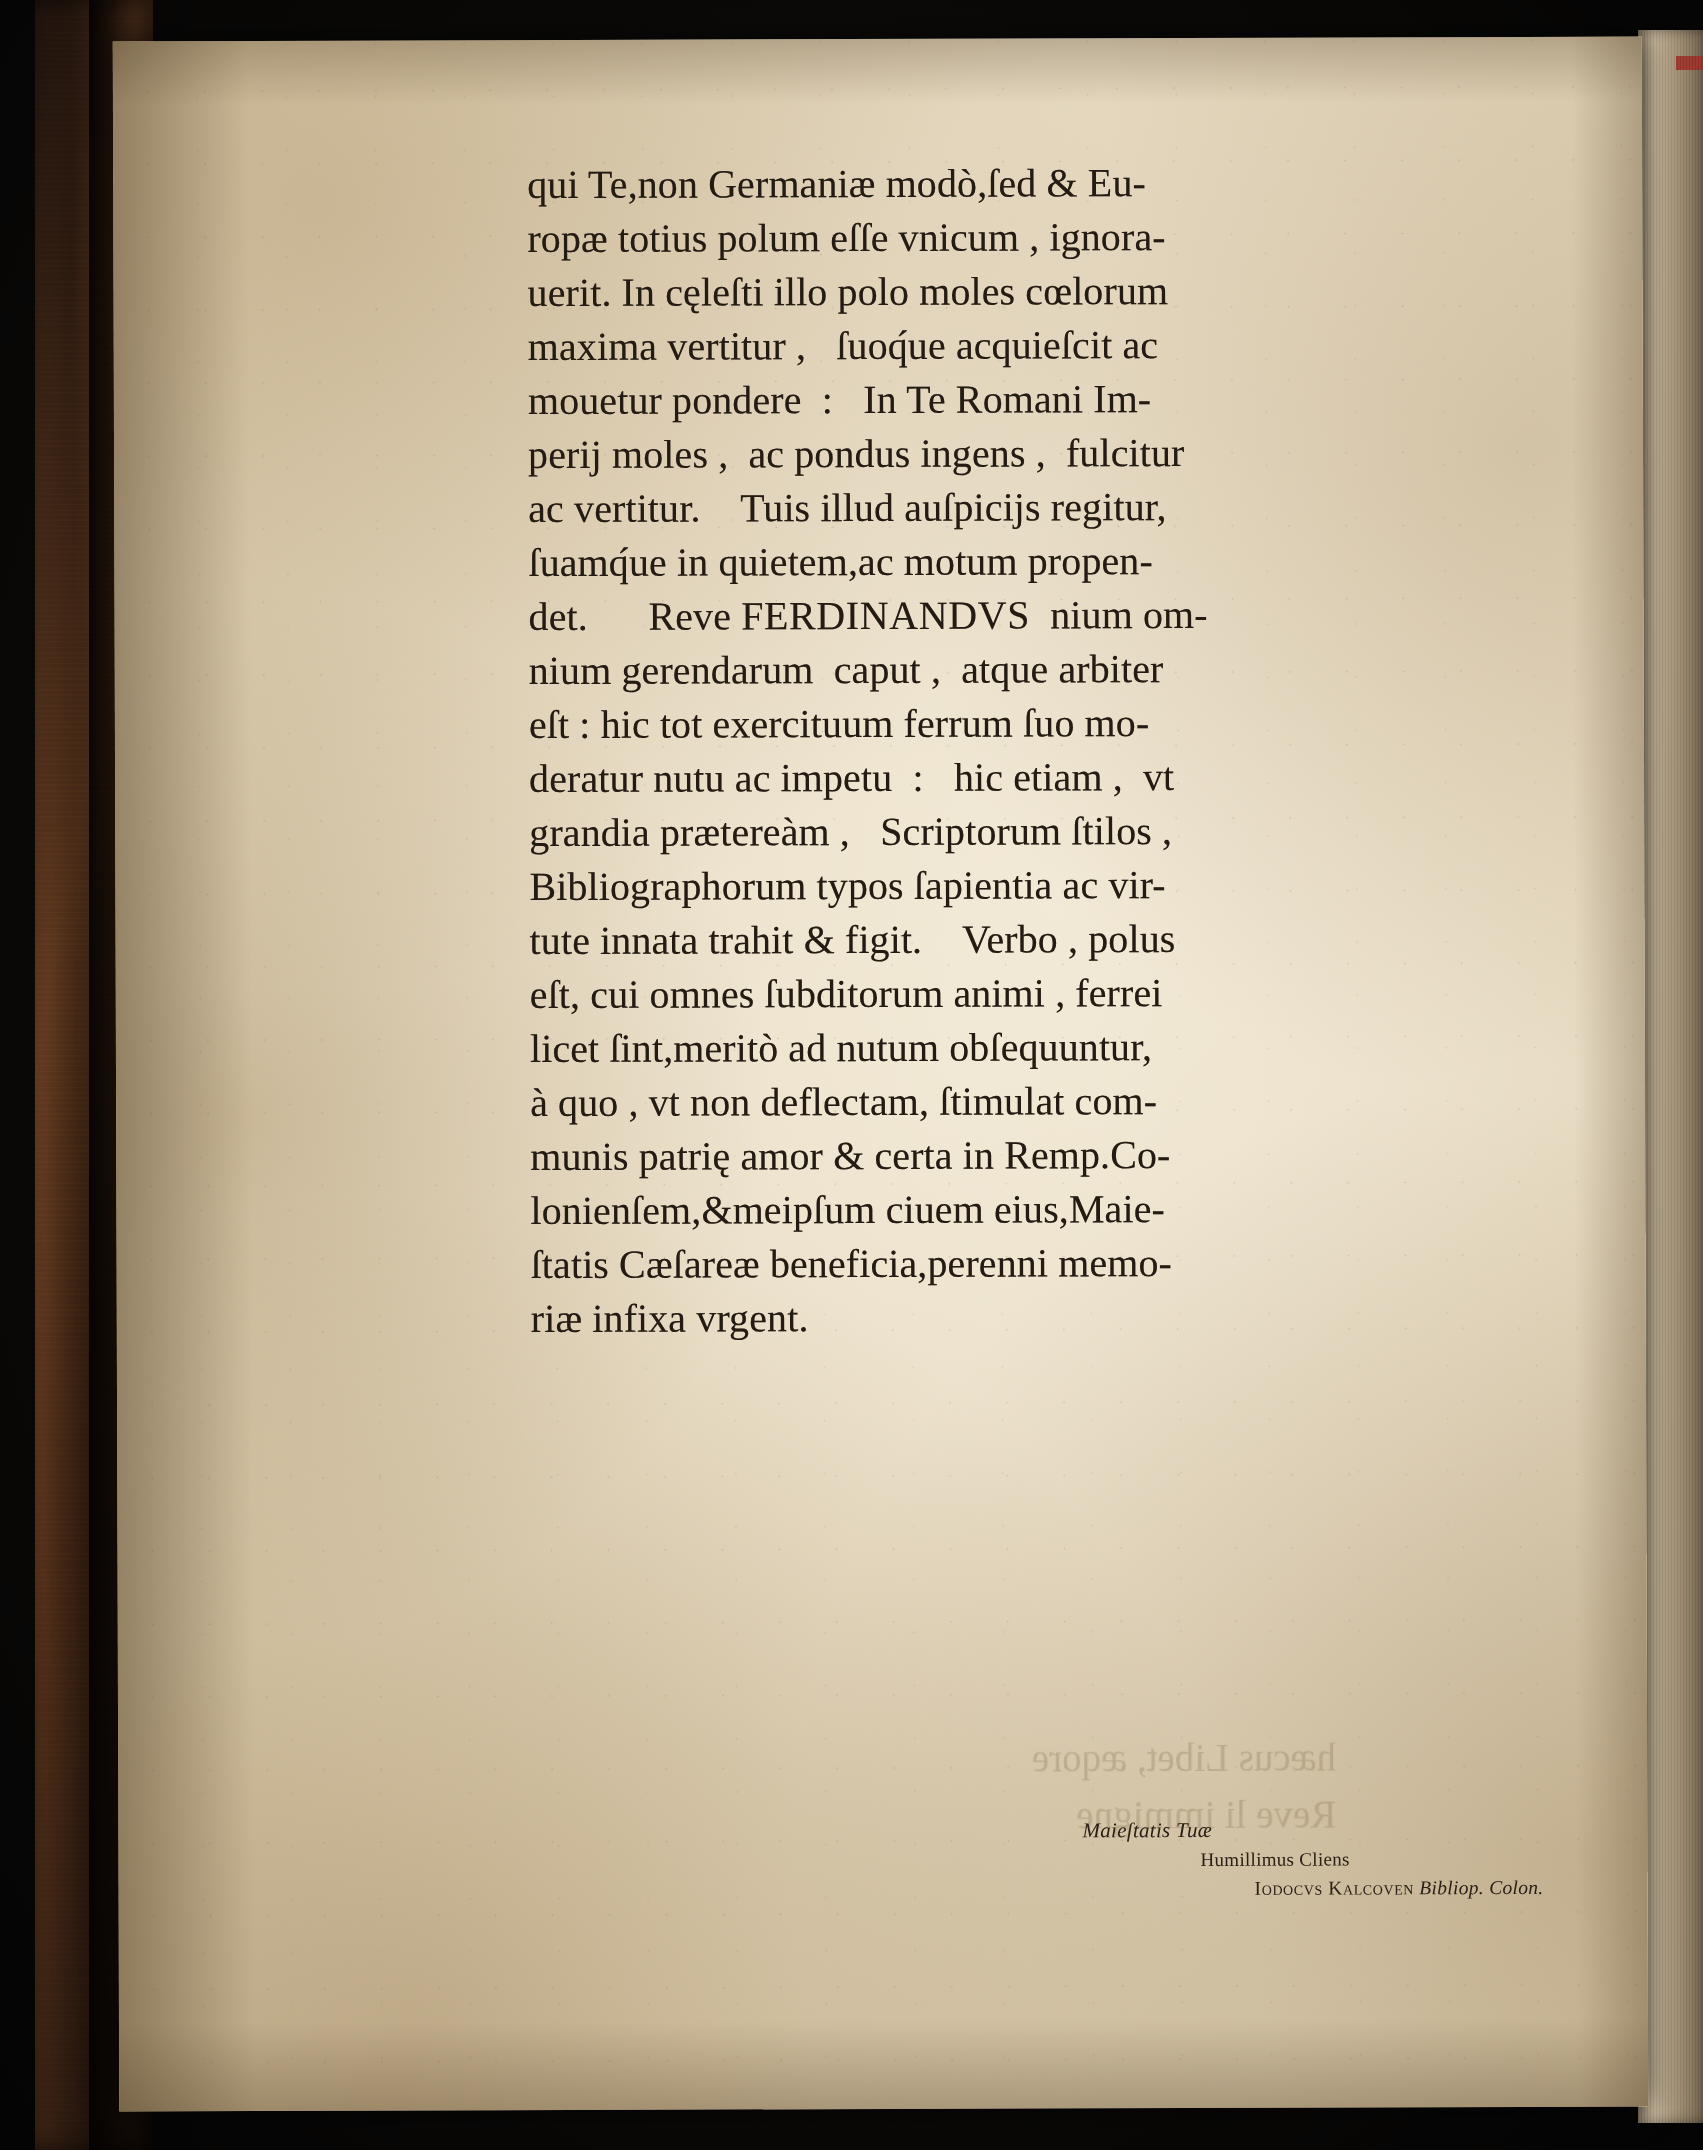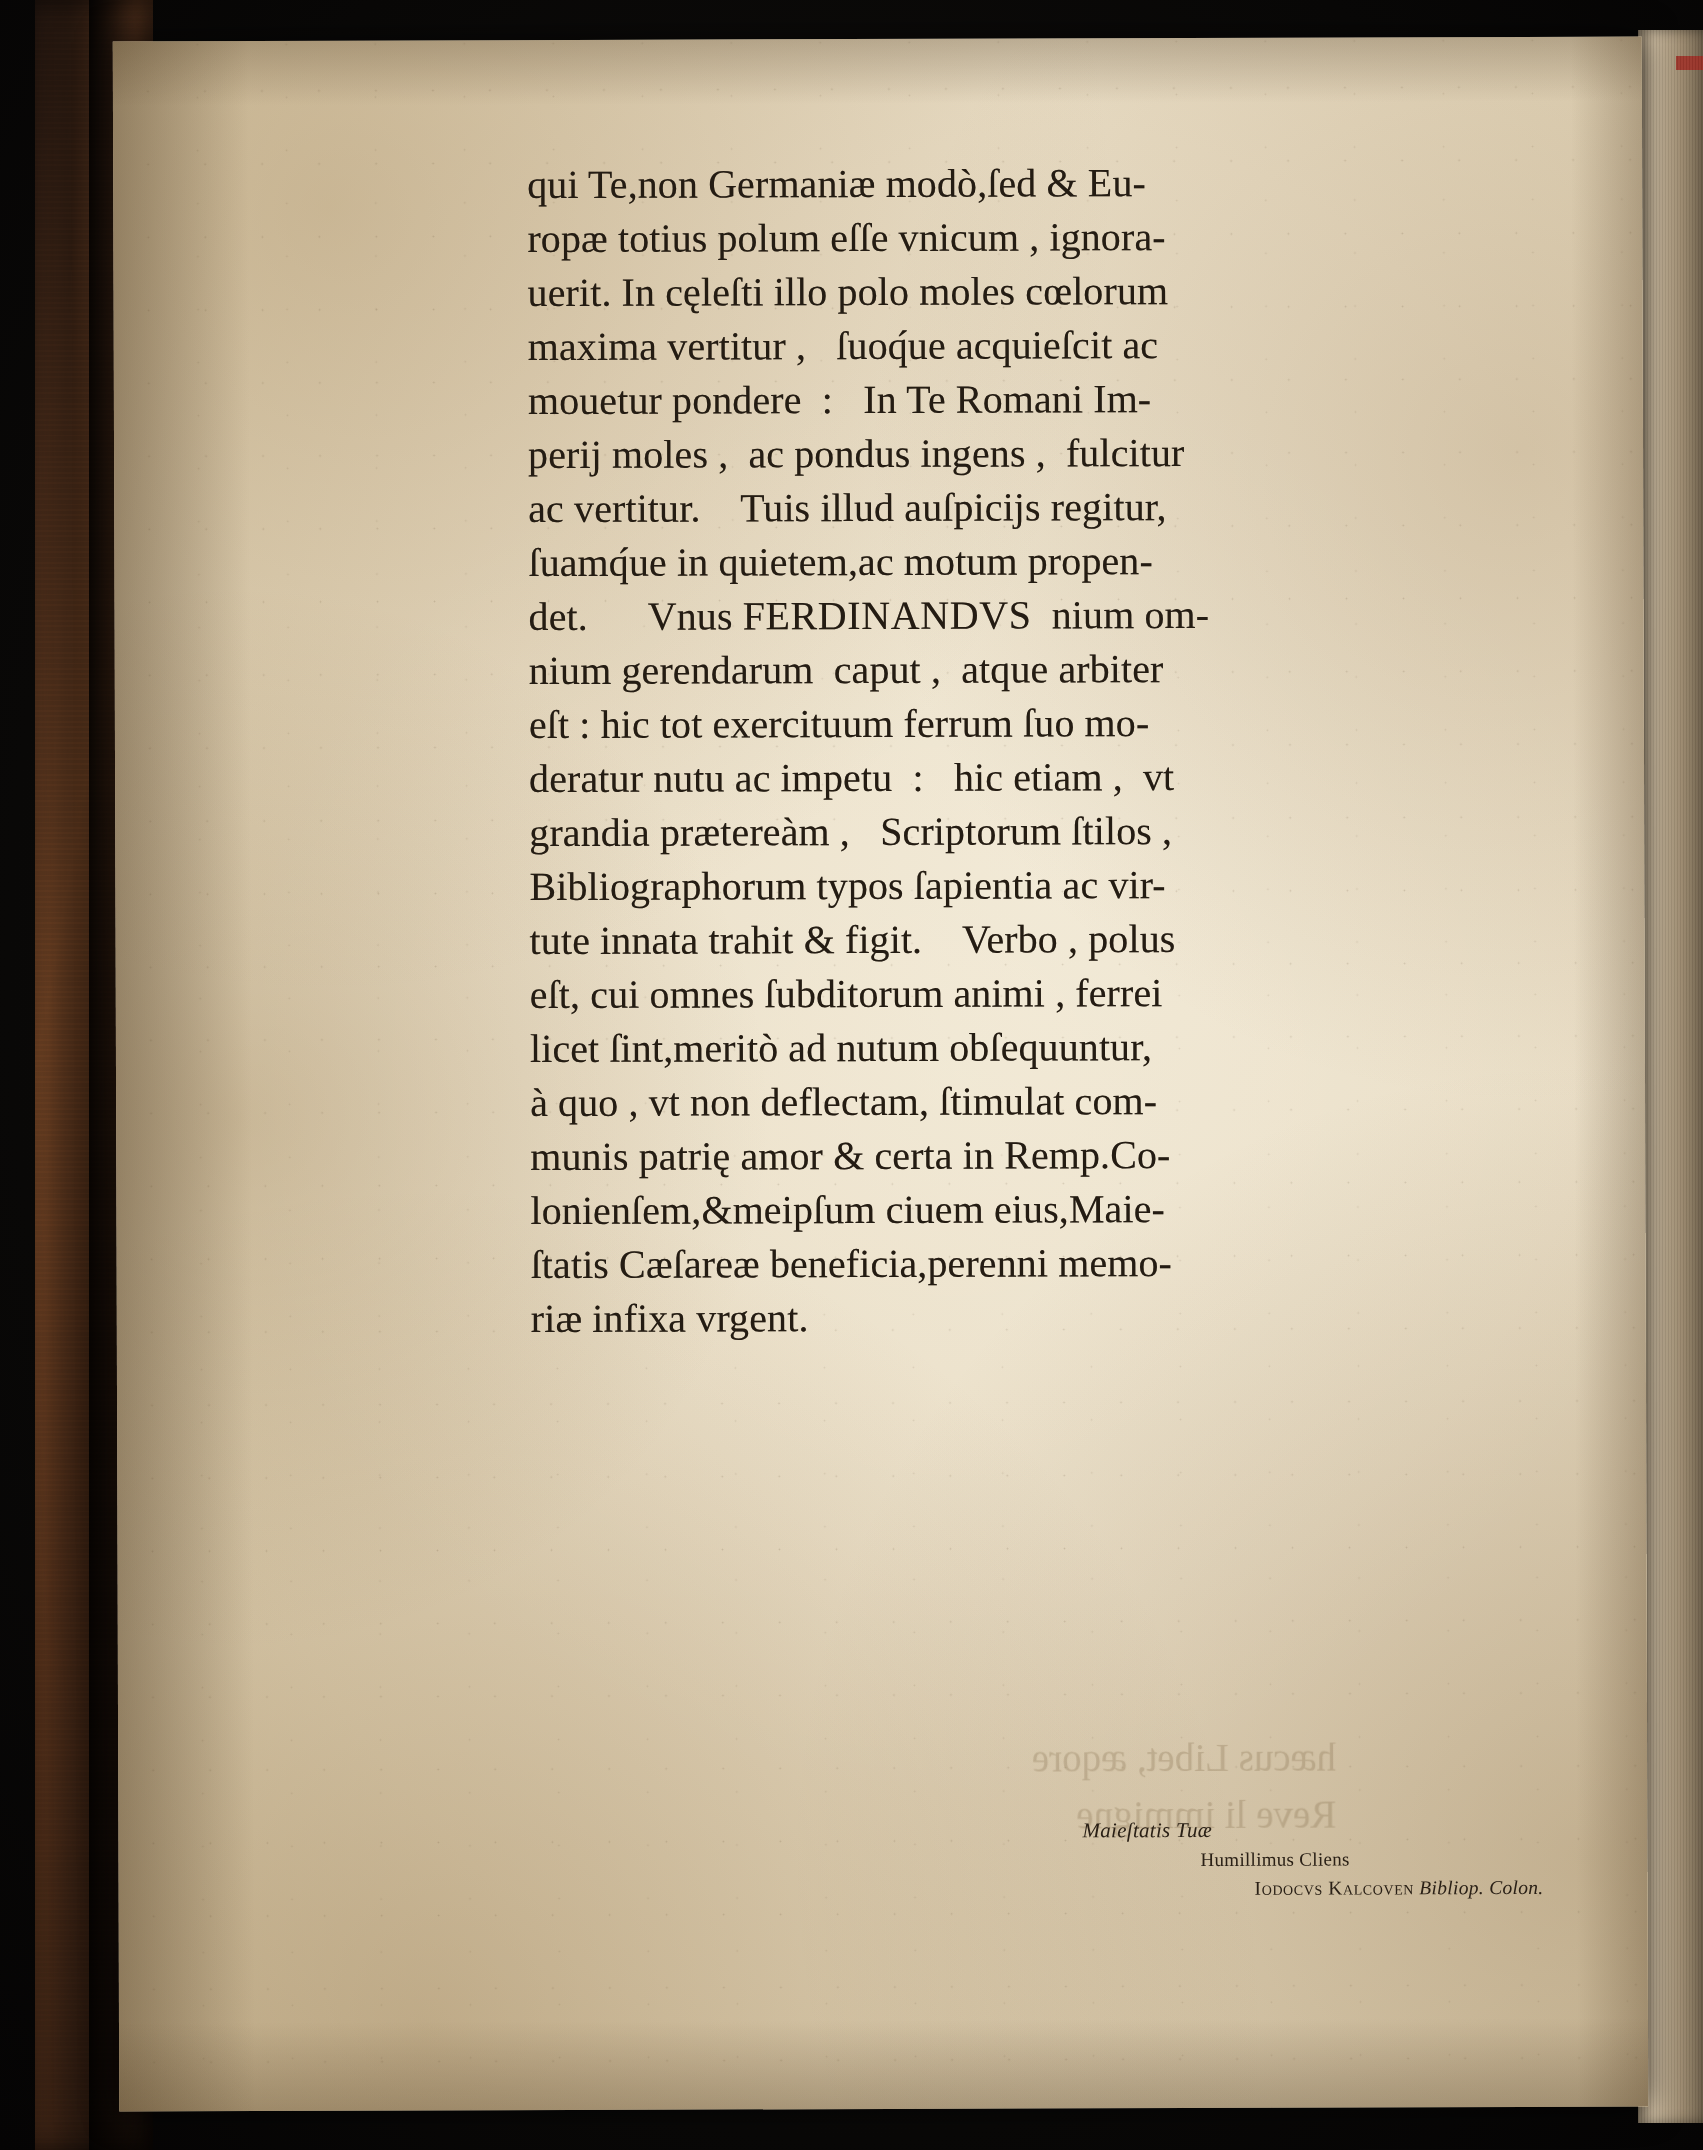--- a/index.html
+++ b/index.html
@@ -259,21 +259,21 @@
 
     <div id="textblock">
       <div class="line">qui Te,non Germaniæ modò,ſed &amp; Eu-</div>
       <div class="line">ropæ totius polum eſſe vnicum , ignora-</div>
       <div class="line">uerit. In cęleſti illo polo moles cœlorum</div>
       <div class="line">maxima vertitur ,   ſuoq́ue acquieſcit ac</div>
       <div class="line">mouetur pondere  :   In Te Romani Im-</div>
       <div class="line">perij moles ,  ac pondus ingens ,  fulcitur</div>
       <div class="line">ac vertitur.    Tuis illud auſpicijs regitur,</div>
       <div class="line">ſuamq́ue in quietem,ac motum propen-</div>
-      <div class="line"><span>det.      Vnus </span><span class="smallcaps">FERDINANDVS</span><span>  nium om-</span></div>
+      <div class="line"><span>det.      Reve </span><span class="smallcaps">FERDINANDVS</span><span>  nium om-</span></div>
       <div class="line">nium gerendarum  caput ,  atque arbiter</div>
       <div class="line">eſt : hic tot exercituum ferrum ſuo mo-</div>
       <div class="line">deratur nutu ac impetu  :   hic etiam ,  vt</div>
       <div class="line">grandia prætereàm ,   Scriptorum ſtilos ,</div>
       <div class="line">Bibliographorum typos ſapientia ac vir-</div>
       <div class="line">tute innata trahit &amp; figit.    Verbo , polus</div>
       <div class="line">eſt, cui omnes ſubditorum animi , ferrei</div>
       <div class="line">licet ſint,meritò ad nutum obſequuntur,</div>
       <div class="line">à quo , vt non deflectam, ſtimulat com-</div>
       <div class="line">munis patrię amor &amp; certa in Remp.Co-</div>

